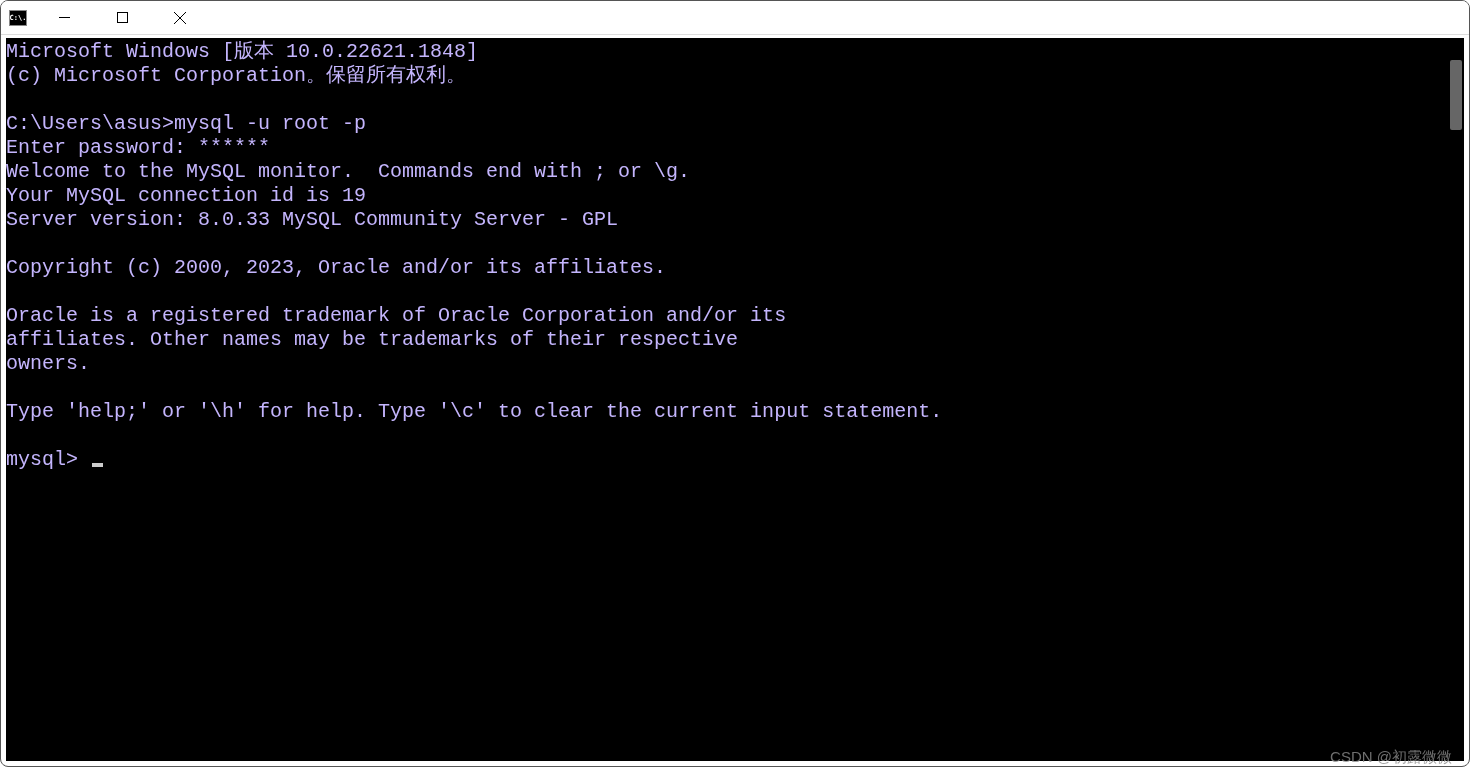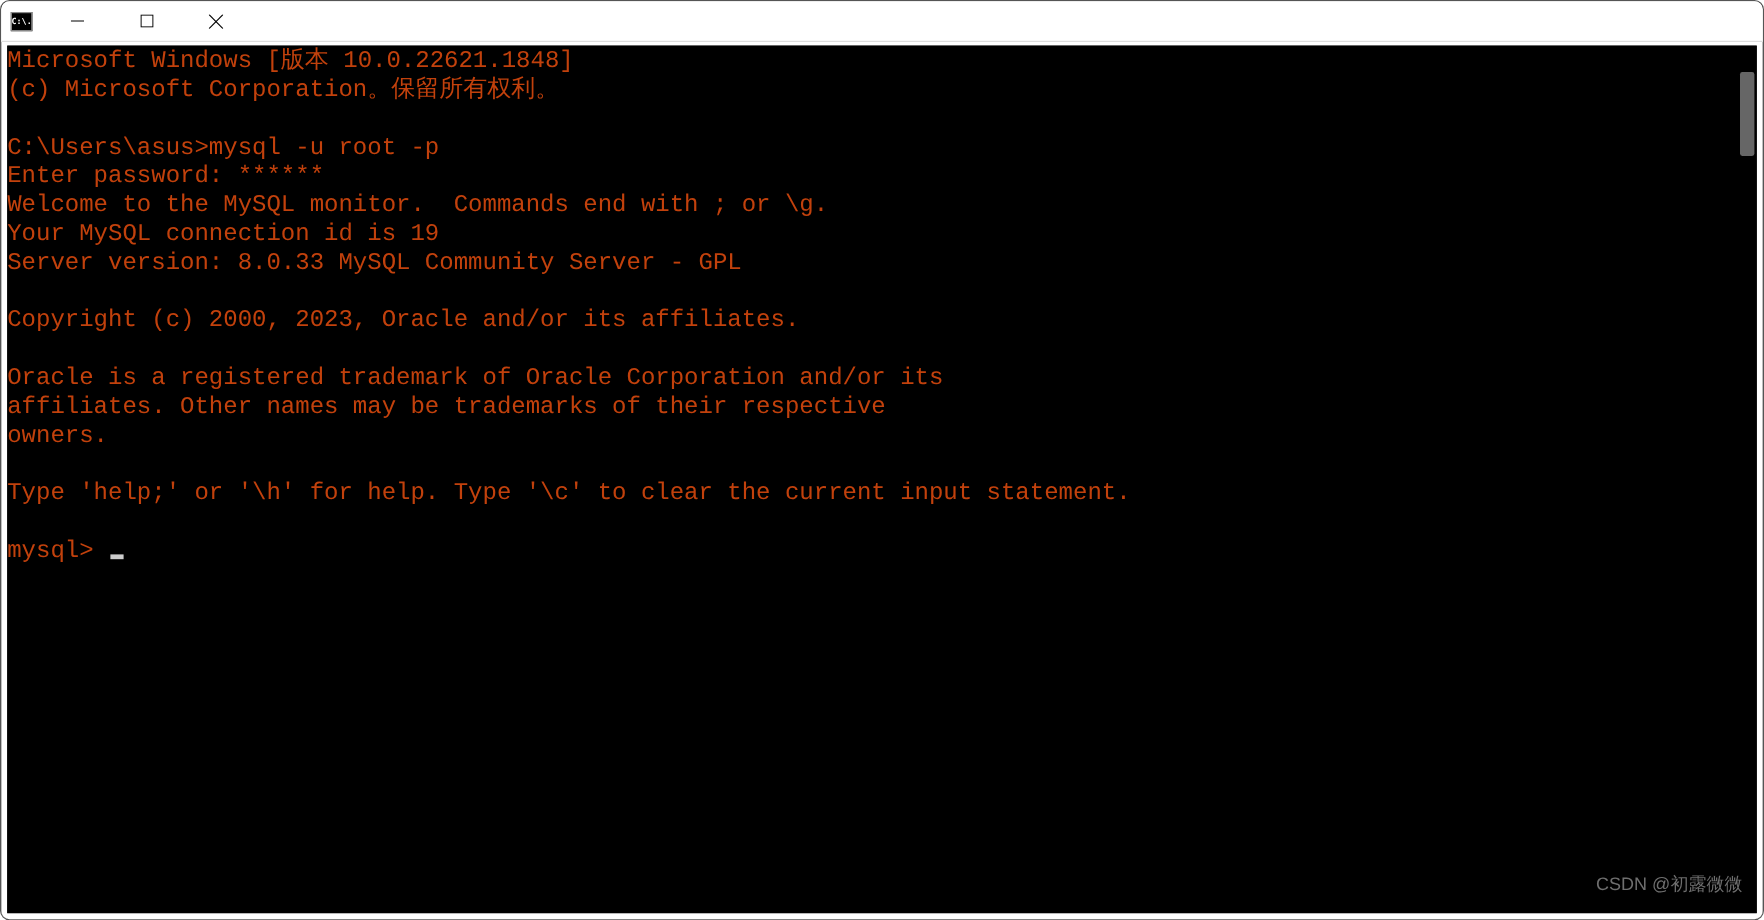--- a/index.html
+++ b/index.html
@@ -66,21 +66,21 @@
       flex: 1;
       display: flex;
       background: #000;
       overflow: hidden;
       border: 5px solid #fff;
       border-top: 3px solid #fff;
     }
     .terminal {
       flex: 1;
       background: #000;
-      color: #c2410c;
+      color: #c4b5fd;
       font-family: "NSimSun", "SimSun", Consolas, "Courier New", monospace;
       font-size: 20px;
       line-height: 24px;
       padding: 2px 0 0 0;
       white-space: pre;
       overflow: hidden;
     }
     .scrollbar {
       width: 16px;
       background: #000;
@@ -98,21 +98,21 @@
     .cursor {
       display: inline-block;
       width: 11px;
       height: 4px;
       background: #ccc;
       vertical-align: -2px;
       margin-left: 2px;
     }
     .watermark {
       position: absolute;
-      bottom: 20px;
+      bottom: 0;
       right: 18px;
       color: #8a8a8a;
       font-size: 15px;
       font-family: "Microsoft YaHei", sans-serif;
       opacity: 0.8;
       z-index: 5;
     }
   </style>
 </head>
 <body>

